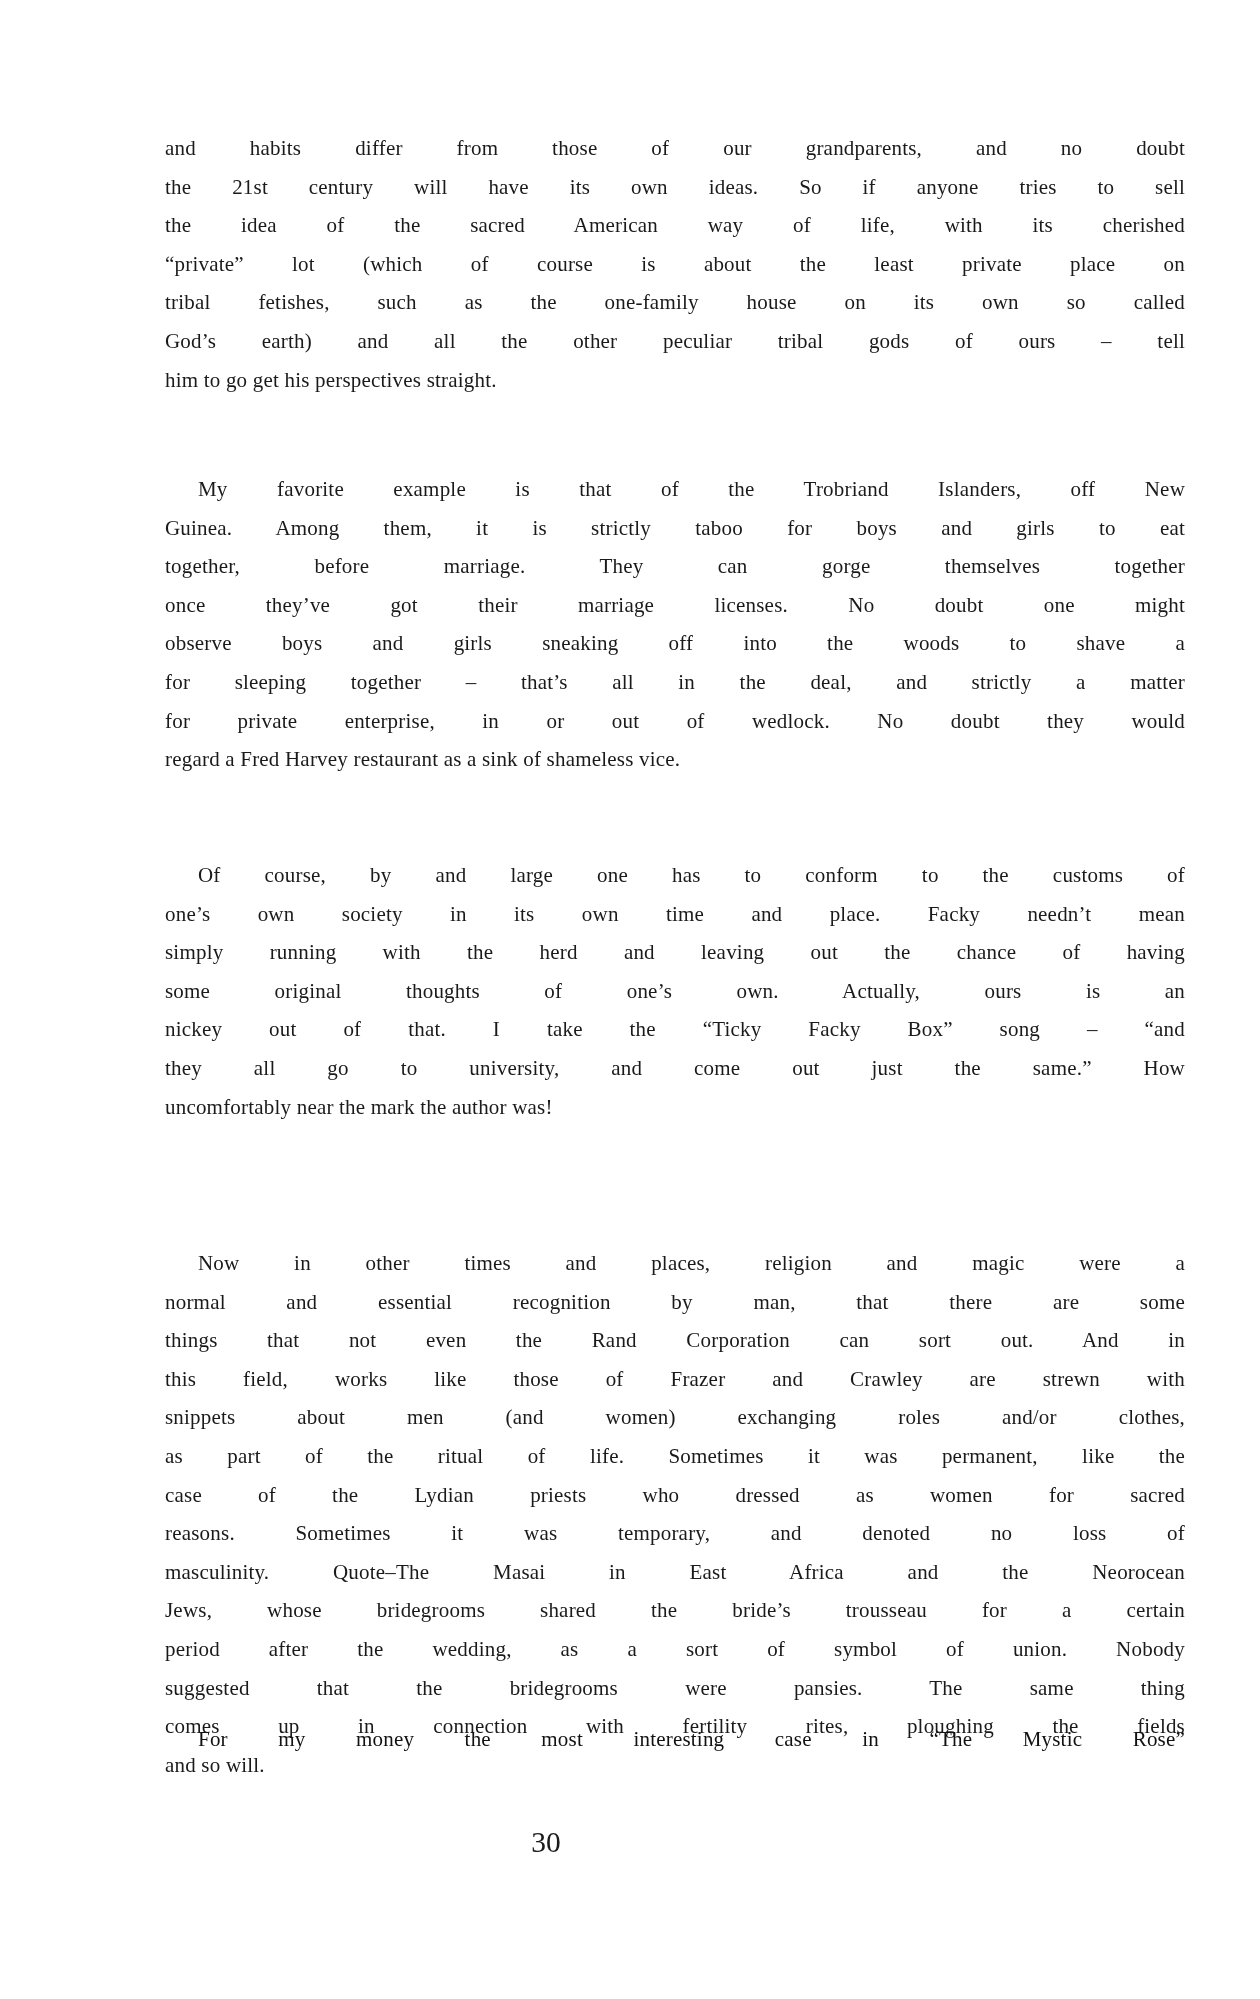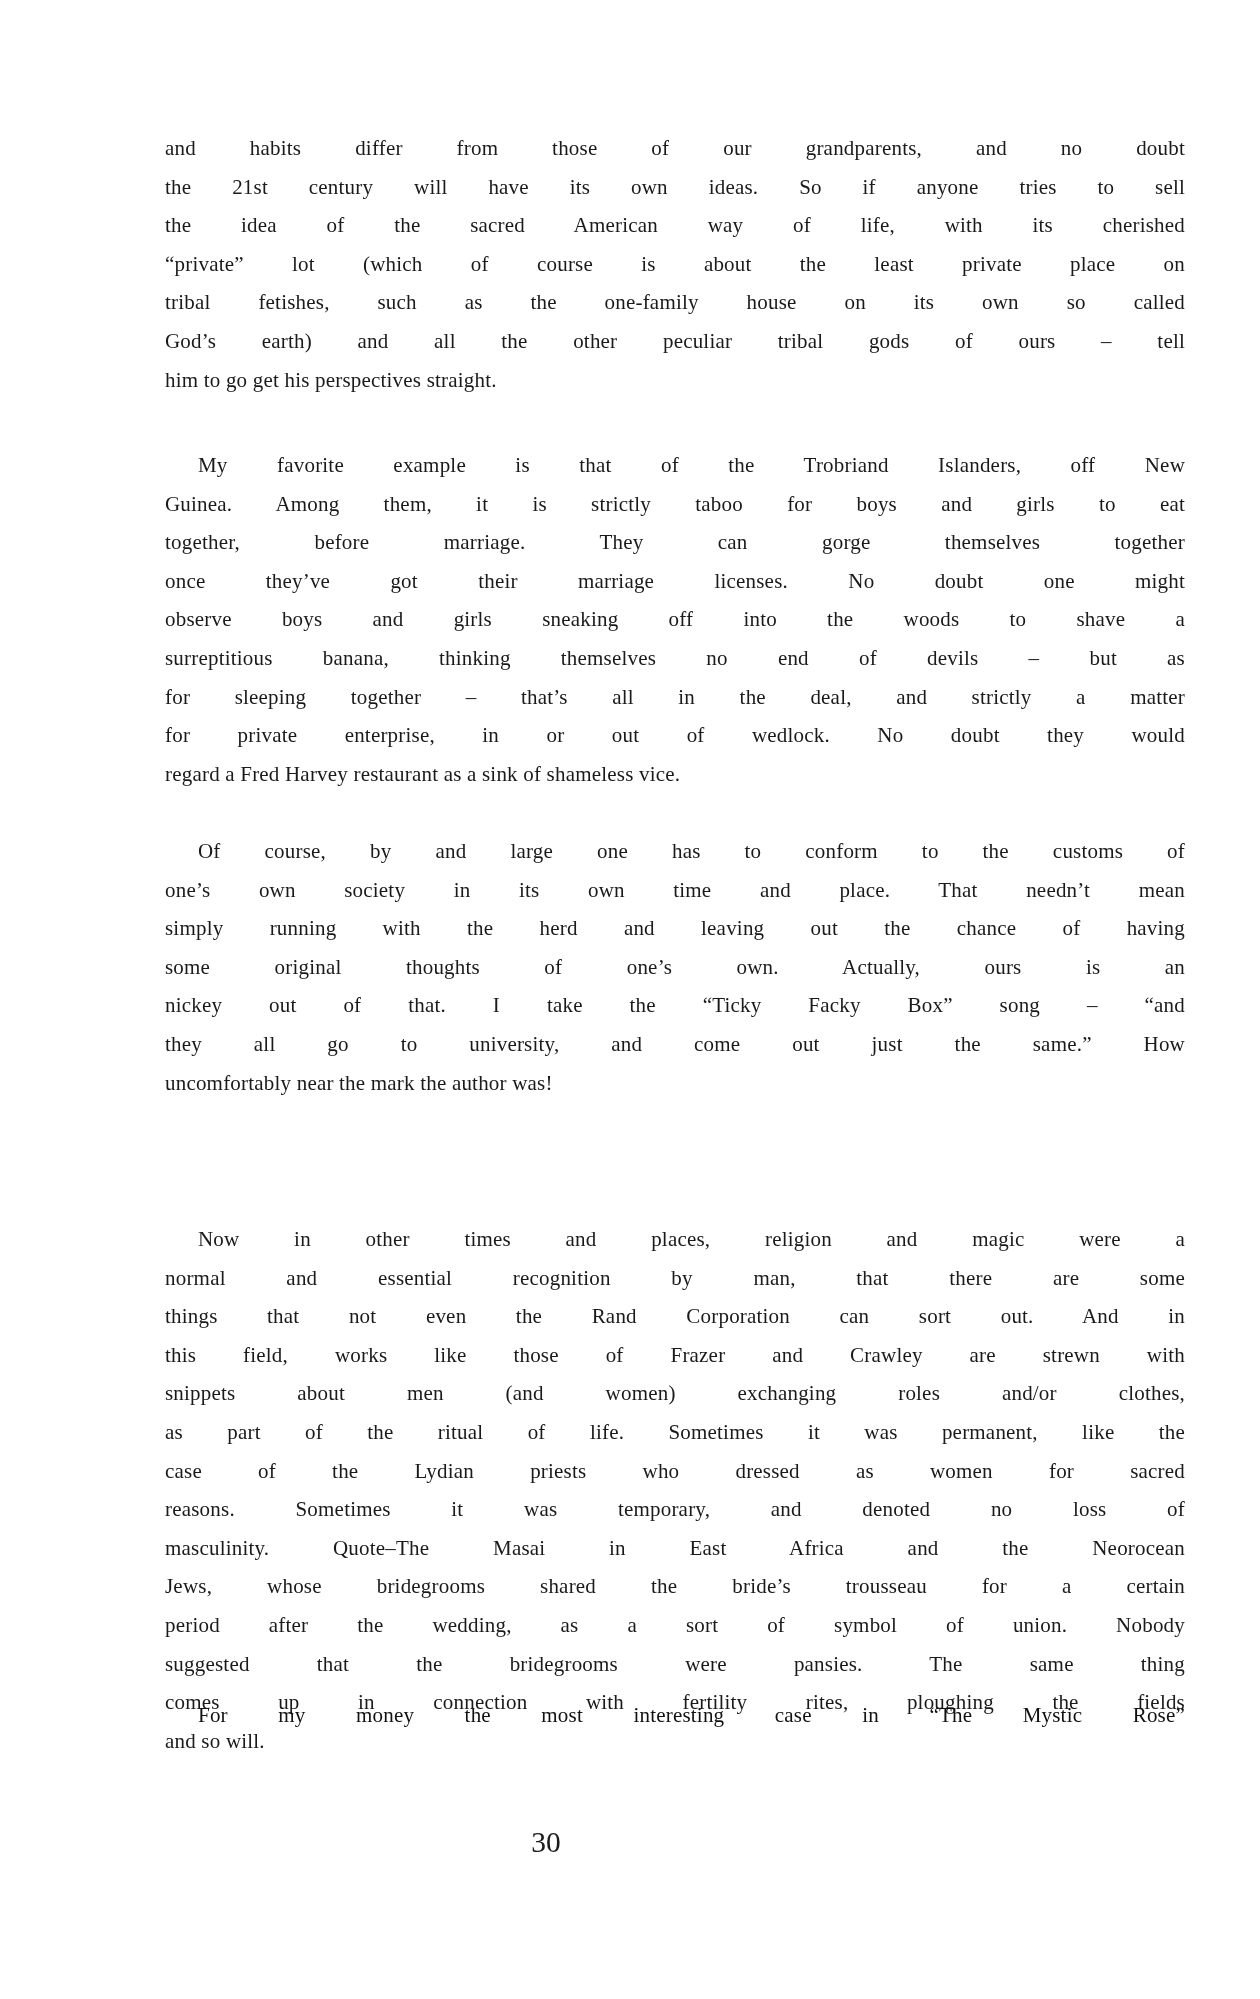--- a/index.html
+++ b/index.html
@@ -37,20 +37,21 @@
       letter-spacing: 0.2px;
       word-spacing: 0px;
       transform-origin: left center;
     }
     .line.last {
       text-align-last: left;
     }
     .line.indent {
       padding-left: 33px;
       width: calc(100% - 33px);
+      margin-top: 24px;
     }
     .line.bolder {
       font-weight: normal;
       color: #111;
     }
     #p1 { top: 129px; }
     #p2 { top: 446px; }
     #p3 { top: 832px; }
     #p4 { top: 1220px; }
     #p5 { top: 1696px; }
@@ -79,29 +80,28 @@
     <span class="line">God’s earth) and all the other peculiar tribal gods of ours – tell</span>
     <span class="line last">him to go get his perspectives straight.</span>
   </div>
 
   <div class="para" id="p2">
     <span class="line indent">My favorite example is that of the Trobriand Islanders, off New</span>
     <span class="line">Guinea. Among them, it is strictly taboo for boys and girls to eat</span>
     <span class="line">together, before marriage. They can gorge themselves together</span>
     <span class="line">once they’ve got their marriage licenses. No doubt one might</span>
     <span class="line">observe boys and girls sneaking off into the woods to shave a</span>
-    <span class="line">surreptitious banana, thinking themselves no end of devils – but as</span>
     <span class="line">for sleeping together – that’s all in the deal, and strictly a matter</span>
     <span class="line">for private enterprise, in or out of wedlock. No doubt they would</span>
     <span class="line last">regard a Fred Harvey restaurant as a sink of shameless vice.</span>
   </div>
 
   <div class="para" id="p3">
     <span class="line indent">Of course, by and large one has to conform to the customs of</span>
-    <span class="line">one’s own society in its own time and place. That needn’t mean</span>
+    <span class="line">one’s own society in its own time and place. Facky needn’t mean</span>
     <span class="line">simply running with the herd and leaving out the chance of having</span>
     <span class="line">some original thoughts of one’s own. Actually, ours is an</span>
     <span class="line">nickey out of that. I take the “Ticky Facky Box” song – “and</span>
     <span class="line">they all go to university, and come out just the same.” How</span>
     <span class="line last">uncomfortably near the mark the author was!</span>
   </div>
 
   <div class="para" id="p4">
     <span class="line indent">Now in other times and places, religion and magic were a</span>
     <span class="line">normal and essential recognition by man, that there are some</span>

